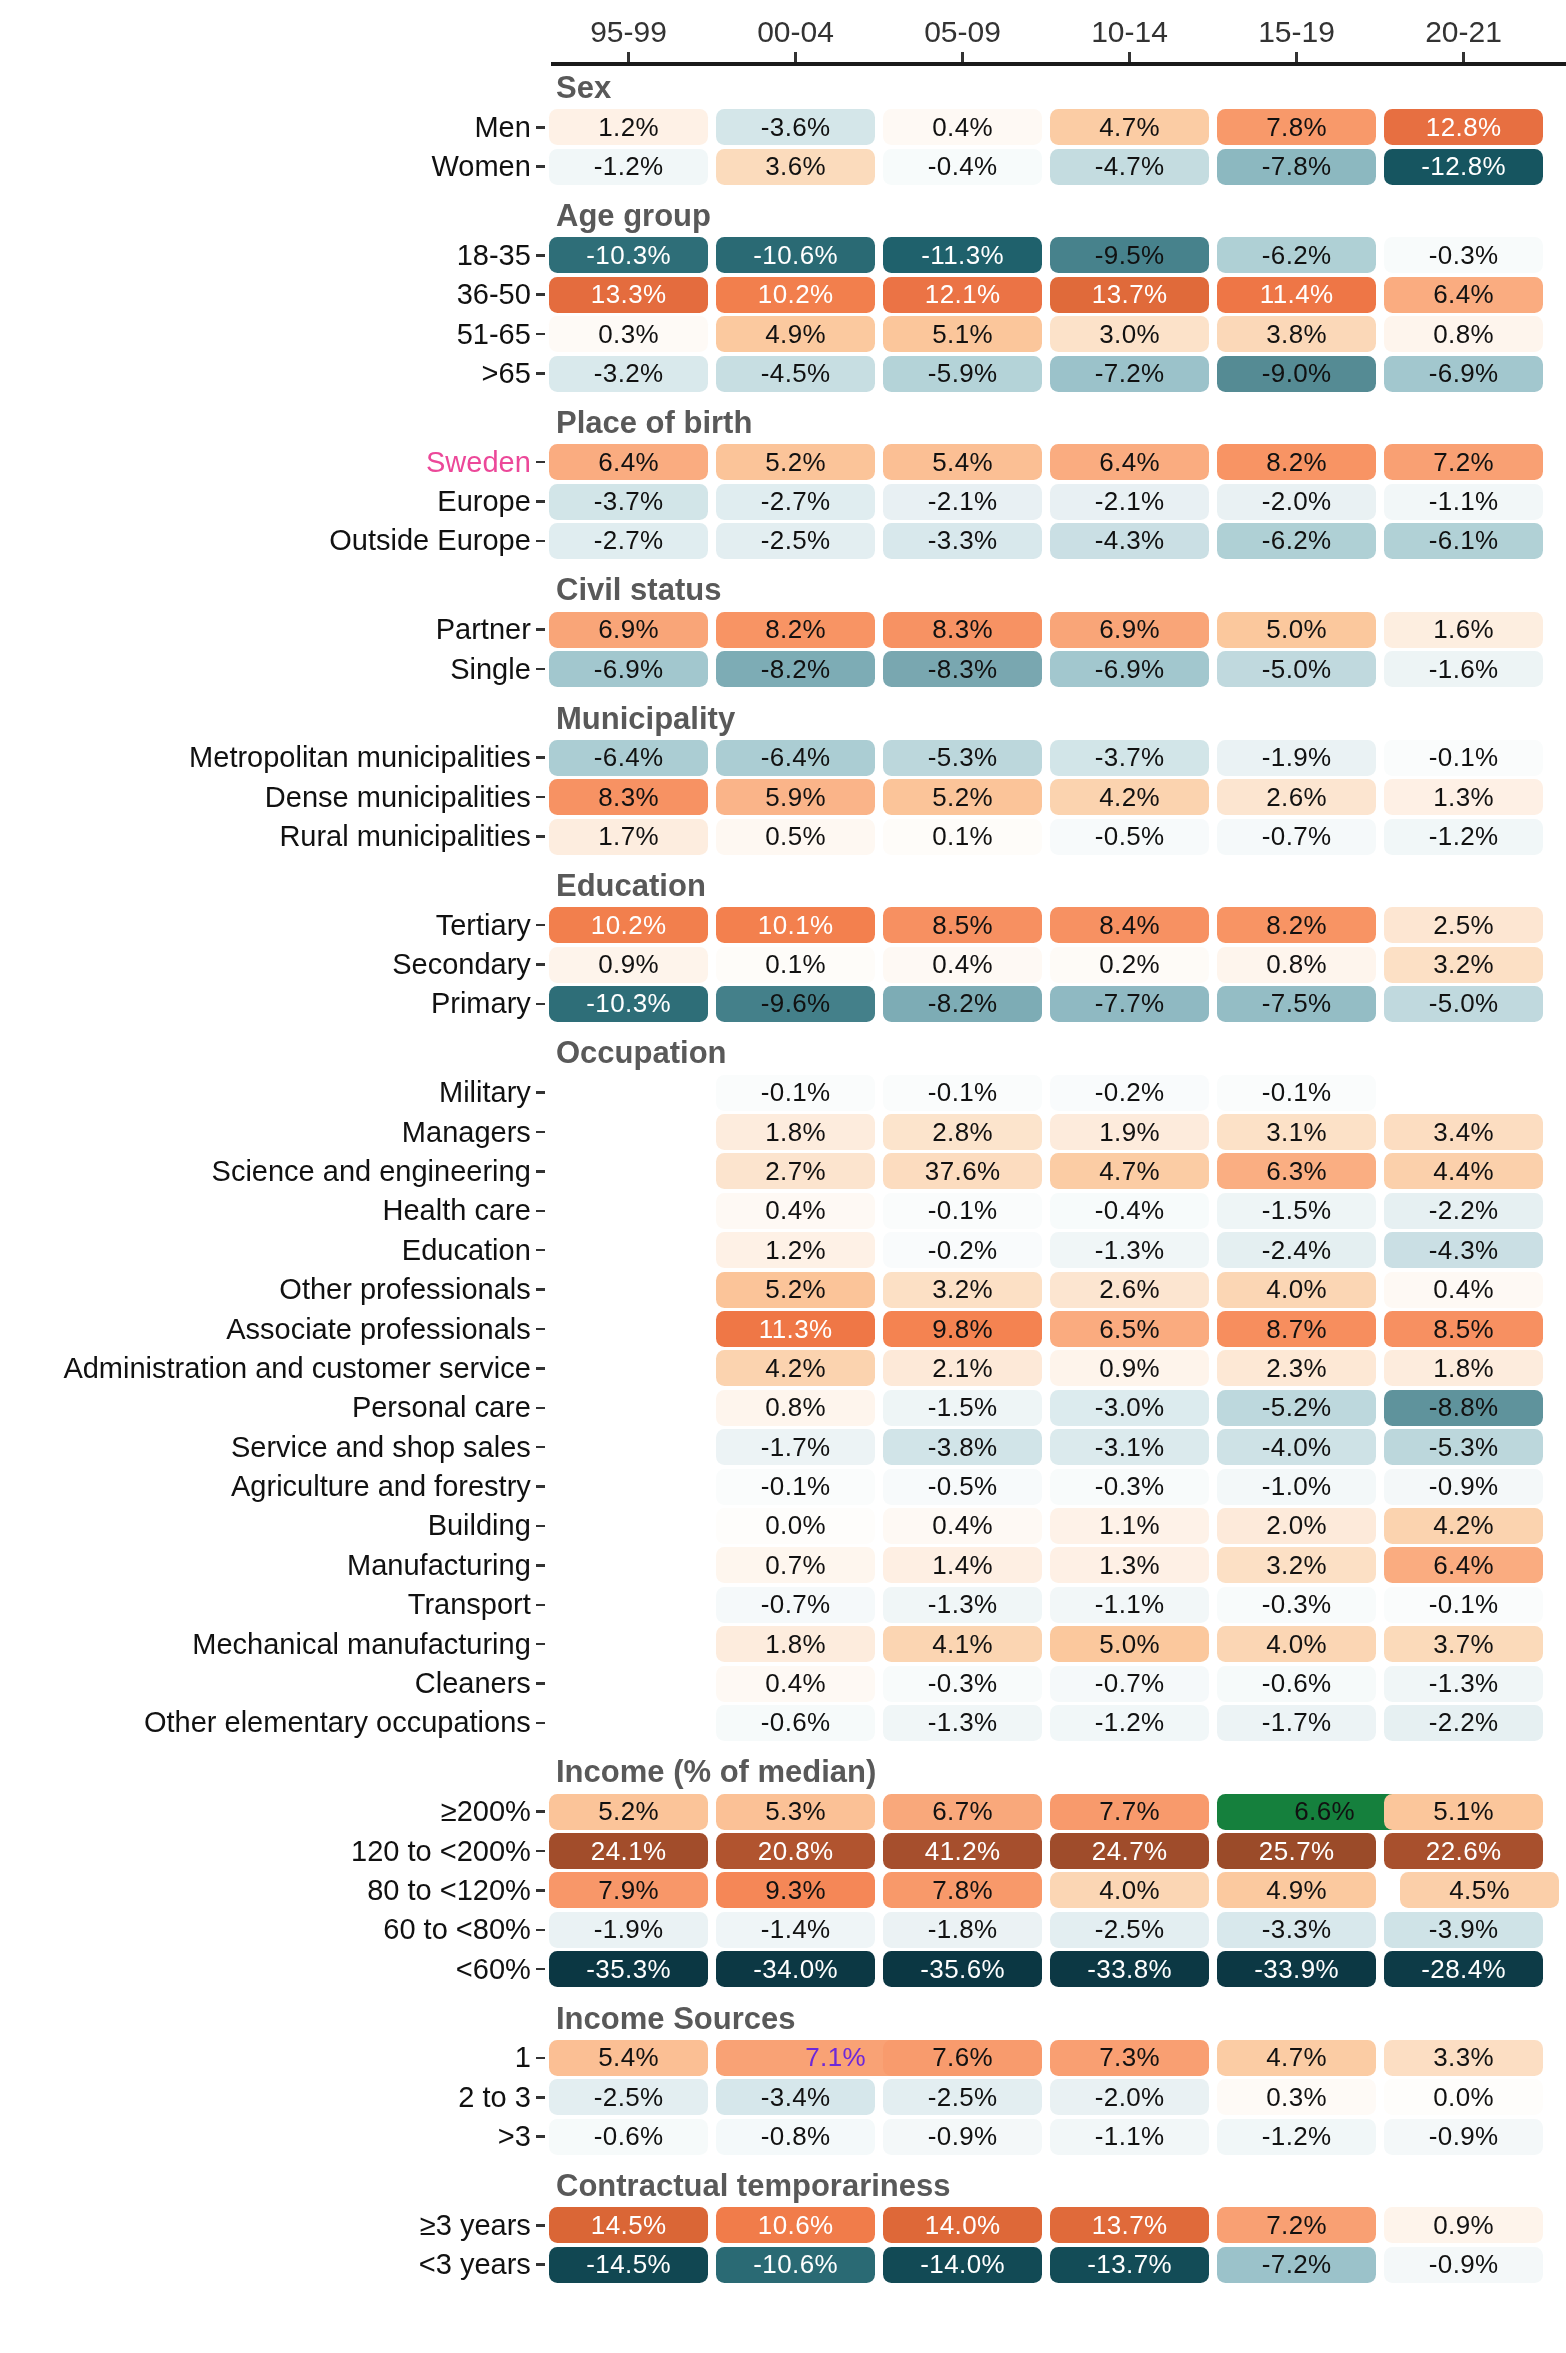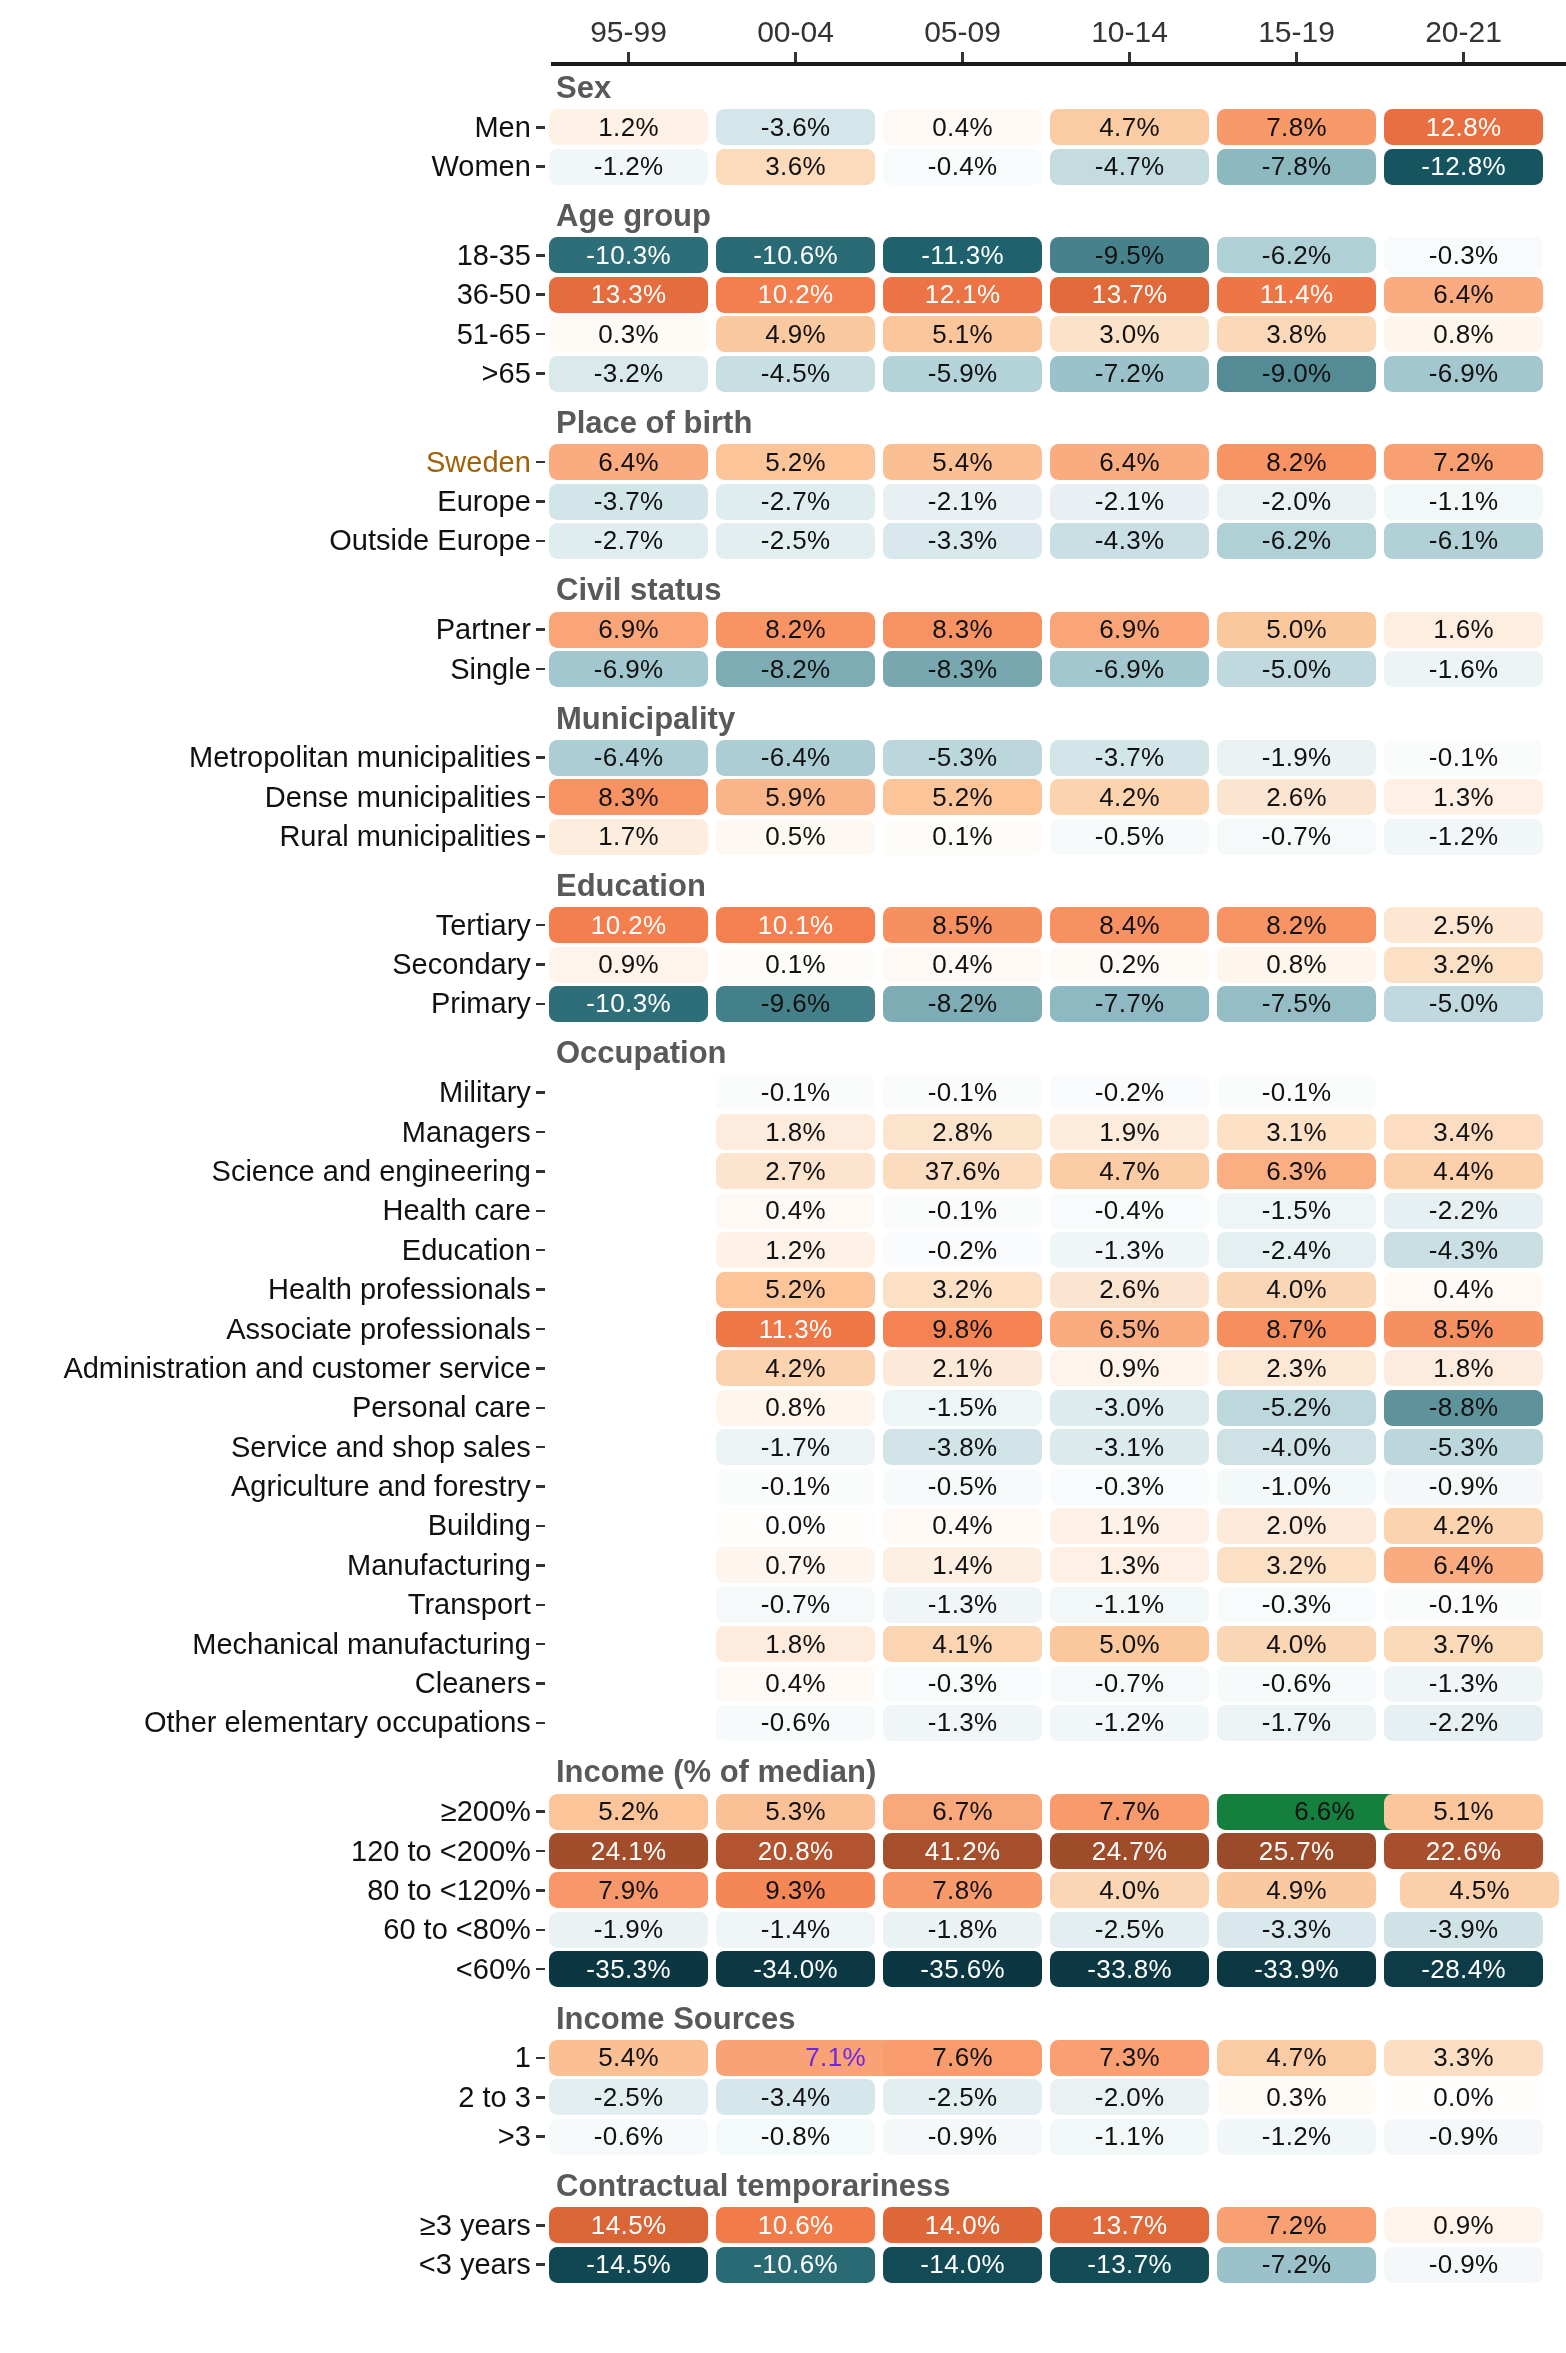--- a/index.html
+++ b/index.html
@@ -195,21 +195,21 @@
       <div class="cell-wrap">
         <div class="cell" style="background: rgb(85, 139, 148); color: rgb(17, 17, 17);">-9.0%</div>
       </div>
       <div class="cell-wrap">
         <div class="cell" style="background: rgb(162, 199, 206); color: rgb(17, 17, 17);">-6.9%</div>
       </div>
     </div>
     <div class="section-title" style="color: rgb(89, 89, 89);">Place of birth</div>
     <div class="hm-row">
       <div class="row-label">
-        <span class="txt" style="color: #a16207;">Sweden</span>
+        <span class="txt" style="color: #ec4899;">Sweden</span>
         <span class="row-tick"></span>
       </div>
       <div class="cell-wrap">
         <div class="cell" style="background: rgb(250, 172, 128); color: rgb(17, 17, 17);">6.4%</div>
       </div>
       <div class="cell-wrap">
         <div class="cell" style="background: rgb(251, 196, 153); color: rgb(17, 17, 17);">5.2%</div>
       </div>
       <div class="cell-wrap">
         <div class="cell" style="background: rgb(251, 191, 148); color: rgb(17, 17, 17);">5.4%</div>
@@ -571,21 +571,21 @@
       </div>
       <div class="cell-wrap">
         <div class="cell" style="background: rgb(228, 239, 241); color: rgb(17, 17, 17);">-2.4%</div>
       </div>
       <div class="cell-wrap">
         <div class="cell" style="background: rgb(202, 223, 228); color: rgb(17, 17, 17);">-4.3%</div>
       </div>
     </div>
     <div class="hm-row">
       <div class="row-label">
-        <span class="txt" style="color: rgb(17, 17, 17);">Health professionals</span>
+        <span class="txt" style="color: rgb(17, 17, 17);">Other professionals</span>
         <span class="row-tick"></span>
       </div>
       <div class="cell-wrap"></div>
       <div class="cell-wrap">
         <div class="cell" style="background: rgb(251, 196, 153); color: rgb(17, 17, 17);">5.2%</div>
       </div>
       <div class="cell-wrap">
         <div class="cell" style="background: rgb(252, 224, 197); color: rgb(17, 17, 17);">3.2%</div>
       </div>
       <div class="cell-wrap">

